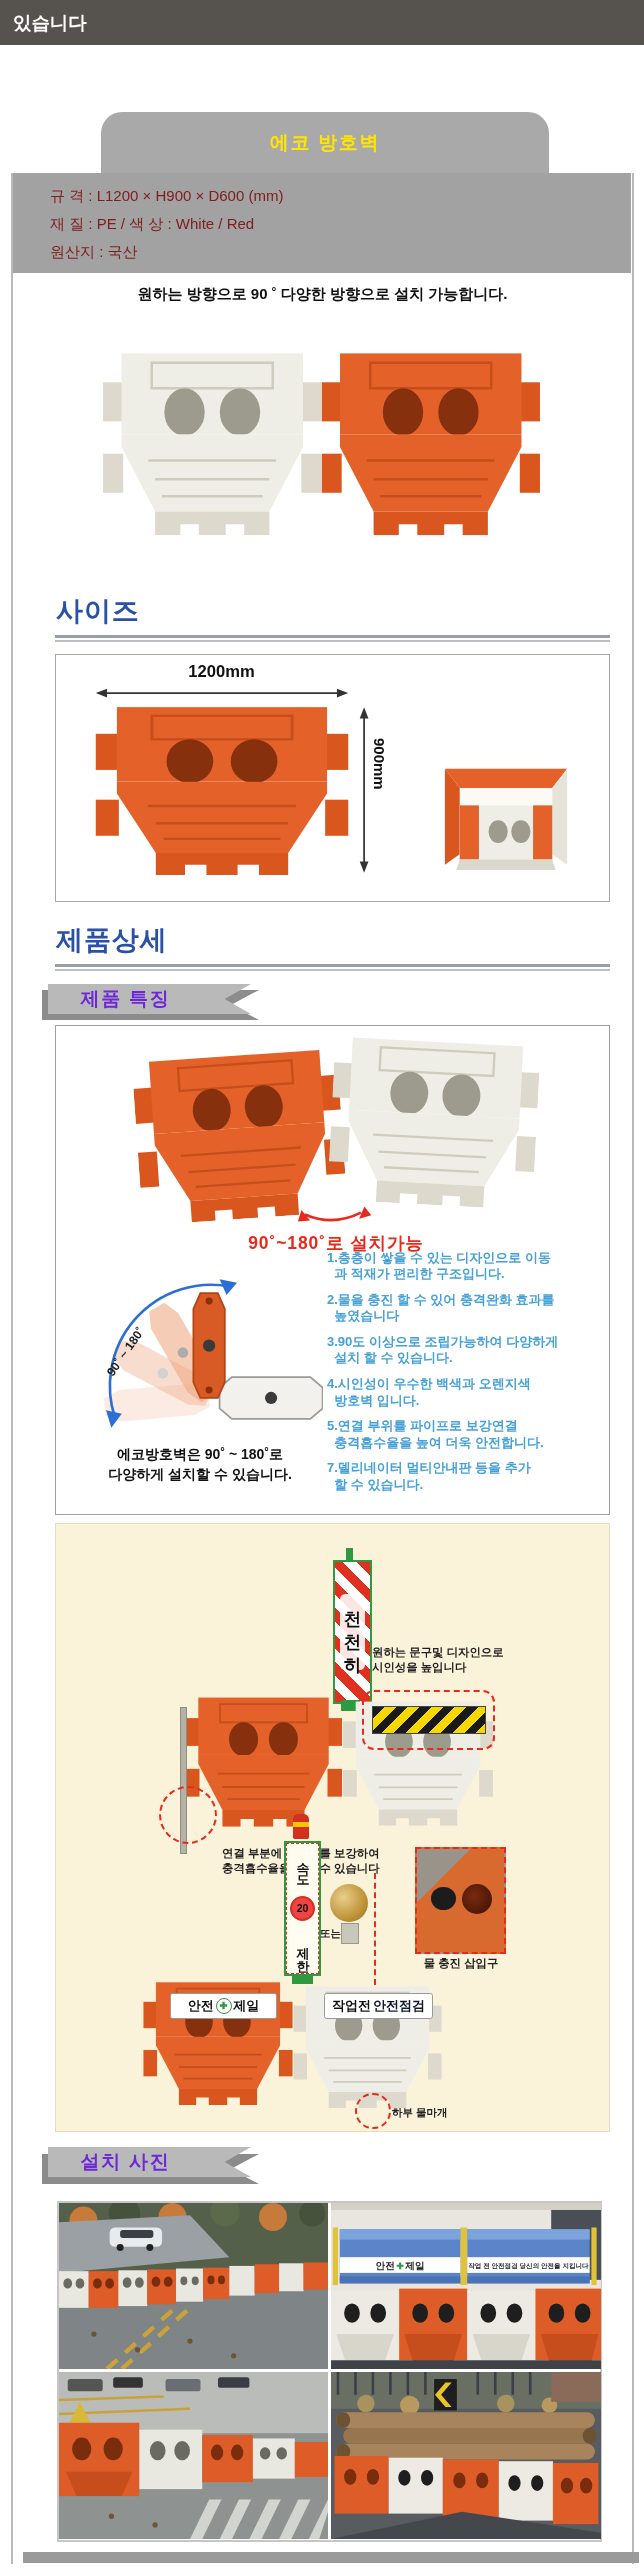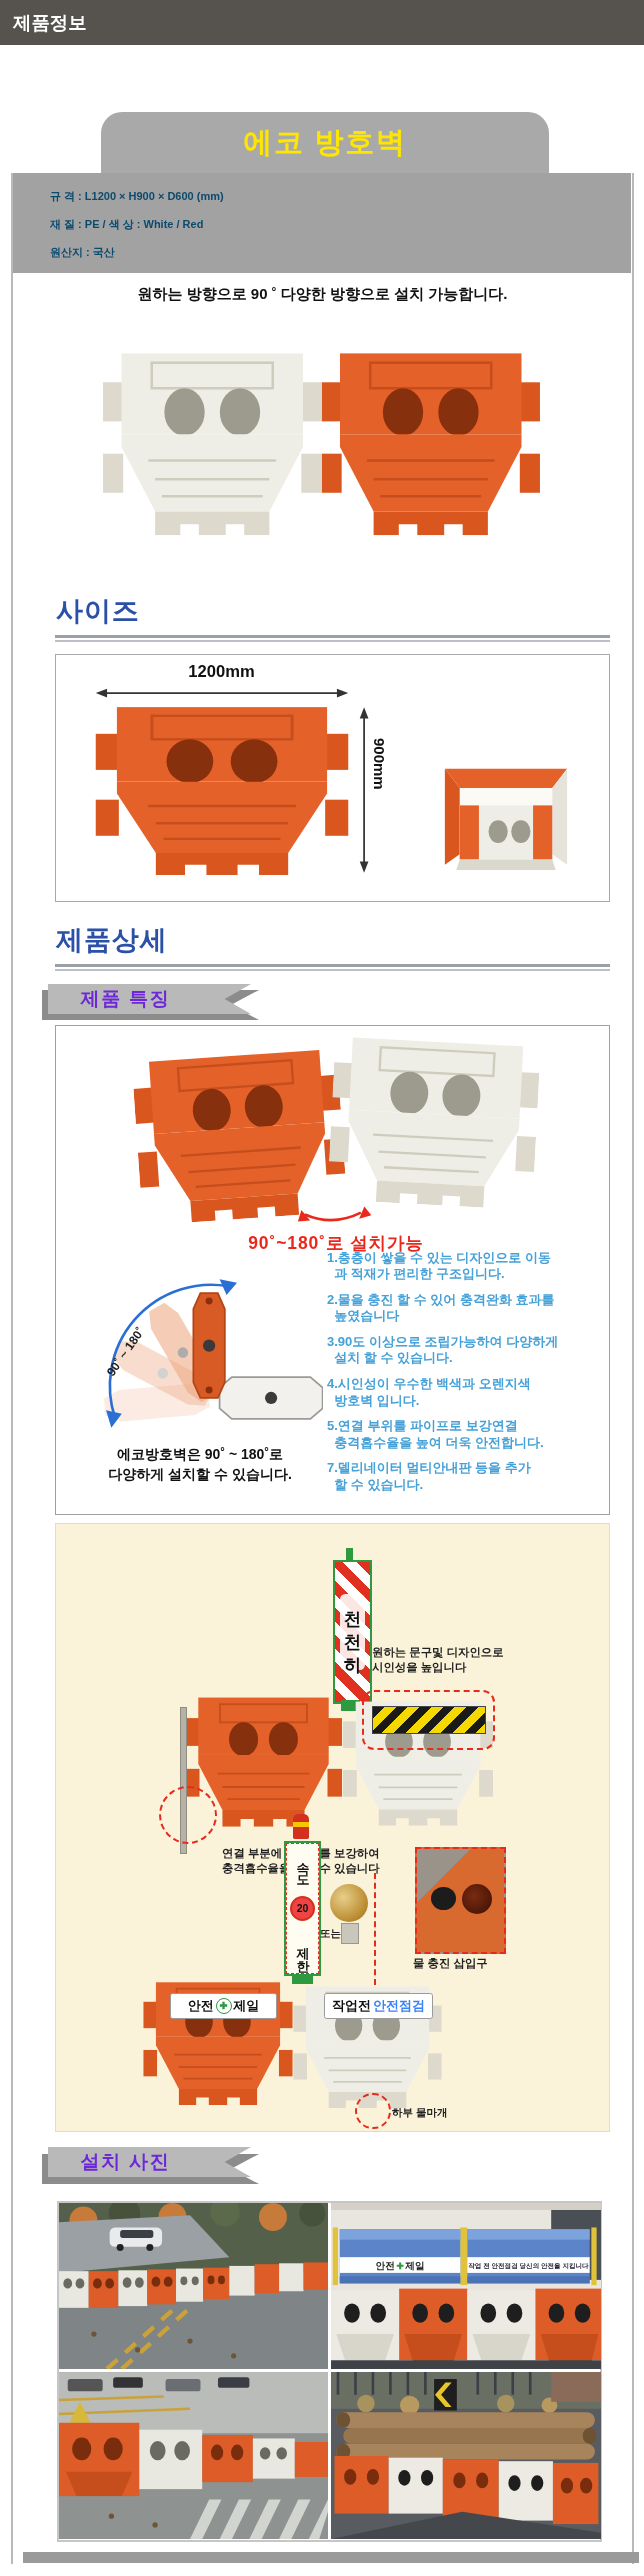--- a/index.html
+++ b/index.html
@@ -9,25 +9,25 @@
   
   .topbar{position:absolute;left:0;top:0;width:645px;height:45px;background:#56524e;
           display:flex;align-items:center;}
   .topbar span{color:#fff;font-size:18.4px;font-weight:bold;padding-left:13px;}
   
   .vline{position:absolute;top:173px;width:1.7px;height:2391px;background:#b9b9b9;}
   .bottombar{position:absolute;left:23px;top:2552px;width:616px;height:10.5px;background:#9a9a9a;}
   
   .title-tab{position:absolute;left:101px;top:112px;width:448px;height:61px;background:#a9a9a9;
              border-radius:21px 21px 0 0;display:flex;align-items:center;justify-content:center;}
-  .title-tab span{color:#ffe600;font-size:29px;font-weight:bold;letter-spacing:1.7px;}
+  .title-tab span{color:#ffe600;font-size:19px;font-weight:bold;letter-spacing:1.7px;}
   
   .spec-box{position:absolute;left:13px;top:173px;width:618px;height:100px;background:#a2a2a2;
             padding-top:8.7px;box-sizing:border-box;}
-  .spec-line{color:#0c4a6e;font-size:11px;font-weight:bold;line-height:28px;padding-left:37px;}
+  .spec-line{color:#7f1d1d;font-size:15px;font-weight:normal;line-height:28px;padding-left:37px;}
   .intro{position:absolute;left:0;top:285px;width:645px;text-align:center;color:#111;
          font-size:15px;font-weight:bold;}
   
   .h-blue{position:absolute;left:56px;color:#2b50a8;font-size:27px;font-weight:bold;letter-spacing:0.9px;}
   .dline1{position:absolute;left:55px;width:555px;height:2.6px;background:#9aa0aa;}
   .dline2{position:absolute;left:55px;width:555px;height:1.7px;background:#bcc0c6;}
   
   .frame{position:absolute;left:55px;width:555px;border:1.7px solid #a8a8a8;background:#fff;box-sizing:border-box;}
   .dim-label{font-size:16.6px;font-weight:bold;color:#111;}
   .v-dim{writing-mode:vertical-rl;text-orientation:mixed;font-size:15px;font-weight:bold;color:#111;}
@@ -68,21 +68,21 @@
   .refl-stem{position:absolute;background:#c9c7bc;border:0.9px solid #9a988c;}
   .inset{position:absolute;border:2.6px dashed #e8291c;background:linear-gradient(135deg,#9a938a 0 28%,#d86a2f 28%);}
   .inset .hole{position:absolute;left:45px;top:35px;width:30px;height:30px;border-radius:50%;
                background:radial-gradient(circle at 40% 40%,#7a2a10,#3a1004);}
   .inset .cap{position:absolute;left:14px;top:38px;width:24.5px;height:23px;border-radius:50%;background:#1c1c1c;}
   .dash-v{position:absolute;border-left:2.6px dashed #e8291c;}
   .plate{position:absolute;background:#fff;border:1.7px solid #9a9a9a;border-radius:2.6px;
          display:flex;align-items:center;justify-content:center;gap:1.7px;font-size:13px;font-weight:bold;color:#111;}
   .cross{display:inline-block;width:14px;height:14px;border:1.7px solid #2e9a40;border-radius:50%;
          color:#2e9a40;font-size:9.6px;line-height:13px;text-align:center;font-weight:bold;}
-  .green-txt{color:#3b82f6;font-family:Liberation Serif, serif;}
+  .green-txt{color:#0f172a;font-family:Liberation Serif, serif;}
   
   .photo-wrap{position:absolute;left:57px;top:2201px;width:545px;height:341px;border:2.6px solid #c6c6c6;
               background:#fff;box-sizing:border-box;}
   .photo{position:absolute;overflow:hidden;background:#888;}
 </style>
 </head>
 <body>
 
 <svg width="0" height="0" style="position:absolute" aria-hidden="true">
   <defs>
@@ -115,21 +115,21 @@
       <line x1="62" y1="152" x2="198" y2="152" stroke="#cfccbe" stroke-width="3"></line>
       <line x1="70" y1="172" x2="190" y2="172" stroke="#cfccbe" stroke-width="3"></line>
       <path d="M62,190 h136 v28 h-30 v-13 h-22 v13 h-32 v-13 h-22 v13 h-30 z" fill="#ddd9cc"></path>
     </symbol>
   </defs>
 </svg>
 
 <div class="page">
 
   <div class="topbar">
-    <span>제품정보</span>
+    <span>있습니다</span>
   </div>
 
   <div class="vline" style="left:11.4px"></div>
   <div class="vline" style="left:632px"></div>
   <div class="bottombar"></div>
 
   <div class="title-tab">
     <span>에코 방호벽</span>
   </div>
 
@@ -285,21 +285,21 @@
     <div class="pole" style="left:236px;top:451px;width:21px;height:8.7px"></div>
 
     <div class="callout" style="left:264px;top:402px;width:35px;font-size:10.5px">또는</div>
     <div class="reflector" style="left:274px;top:360px;width:38px;height:38px"></div>
     <div class="refl-stem" style="left:285px;top:399px;width:15.7px;height:19px"></div>
 
     <div class="inset" style="left:359px;top:323px;width:87px;height:103px">
       <div class="hole"></div>
       <div class="cap"></div>
     </div>
-    <div class="callout" style="left:357px;top:432px;width:96px;text-align:left">물 충진 삽입구</div>
+    <div class="callout" style="left:357px;top:432px;width:96px;text-align:center">물 충진 삽입구</div>
     <div class="dash-v" style="left:318px;top:349px;height:112px"></div>
 
     <svg class="abs" style="left:87px;top:456px" width="150" height="125" viewBox="0 0 171 143">
       <use href="#b-or" width="171" height="143"></use>
     </svg>
     <svg class="abs" style="left:237px;top:460px" width="149" height="124" viewBox="0 0 170 142">
       <use href="#b-wh" width="170" height="142"></use>
     </svg>
 
     <div class="plate" style="left:114px;top:469px;width:105px;height:23.6px">

